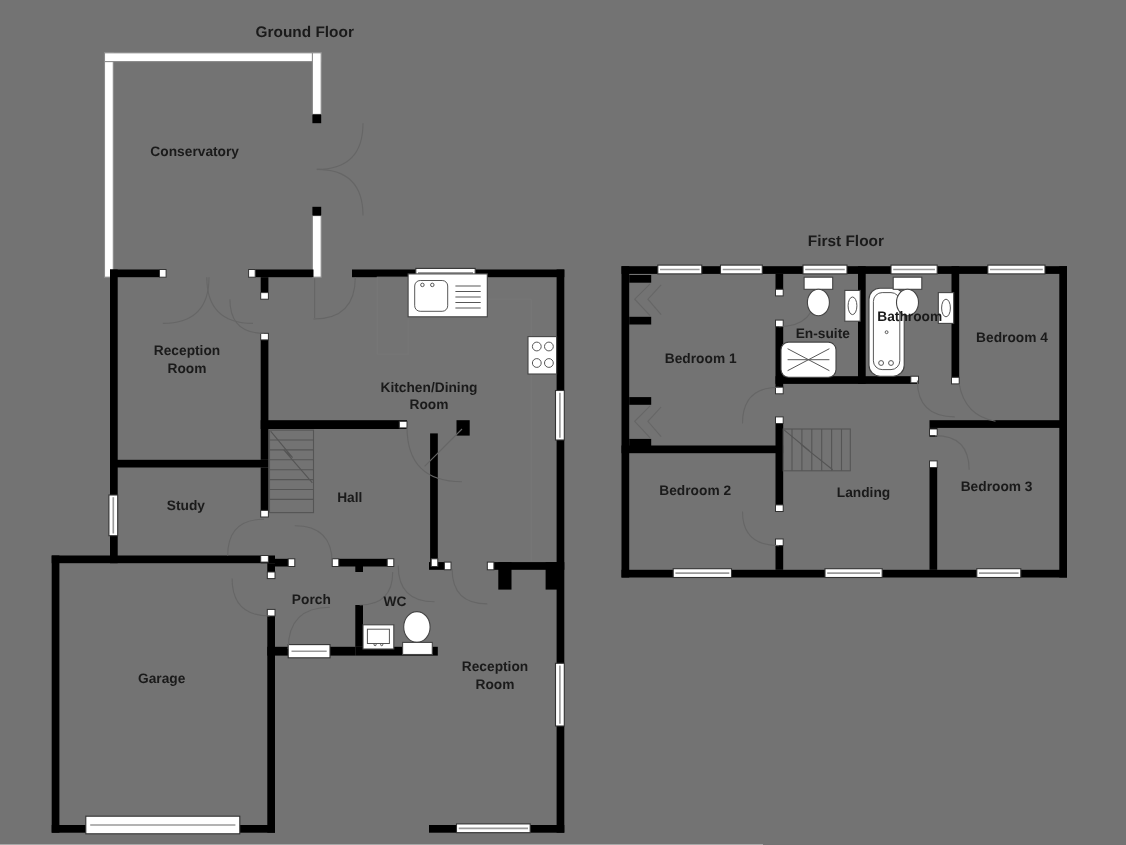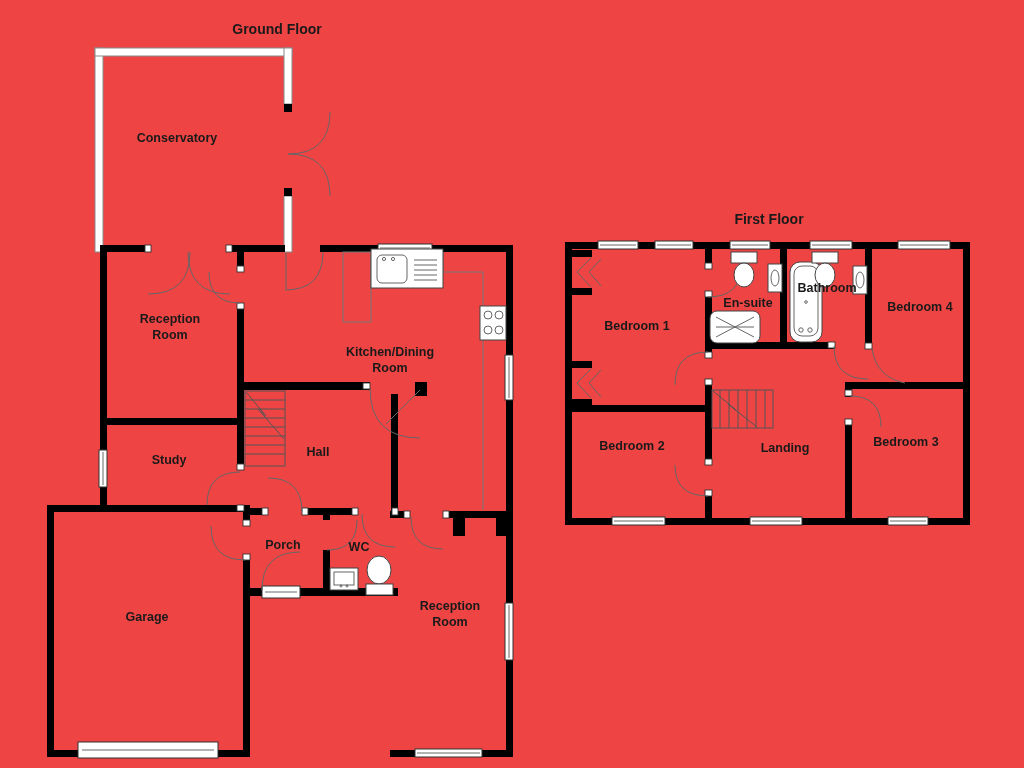--- a/index.html
+++ b/index.html
@@ -1,16 +1,16 @@
 <!DOCTYPE html>
 <html><head>
 <meta charset="utf-8">
 <style>
   html,body{margin:0;padding:0;background:#ffffff;}
-  .stage{position:relative;width:1024px;height:768px;background:#ef4444;overflow:hidden;}
+  .stage{position:relative;width:1024px;height:768px;background:#737373;overflow:hidden;}
   svg text{font-family:"Liberation Sans","DejaVu Sans",sans-serif;font-weight:bold;fill:#1a1a1a;}
   .title{font-size:14px;}
   .room{font-size:12.5px;}
   .wall{fill:#000;}
   .glass{fill:#fff;stroke:#8a8a8a;stroke-width:1;}
   .win{fill:#fff;stroke:#333;stroke-width:1;}
   .winline{stroke:#9a9a9a;stroke-width:1.5;}
   .door{fill:none;stroke:#666;stroke-width:1;}
   .leaf{stroke:#666;stroke-width:1;}
   .fix{fill:#fff;stroke:#444;stroke-width:1;}

